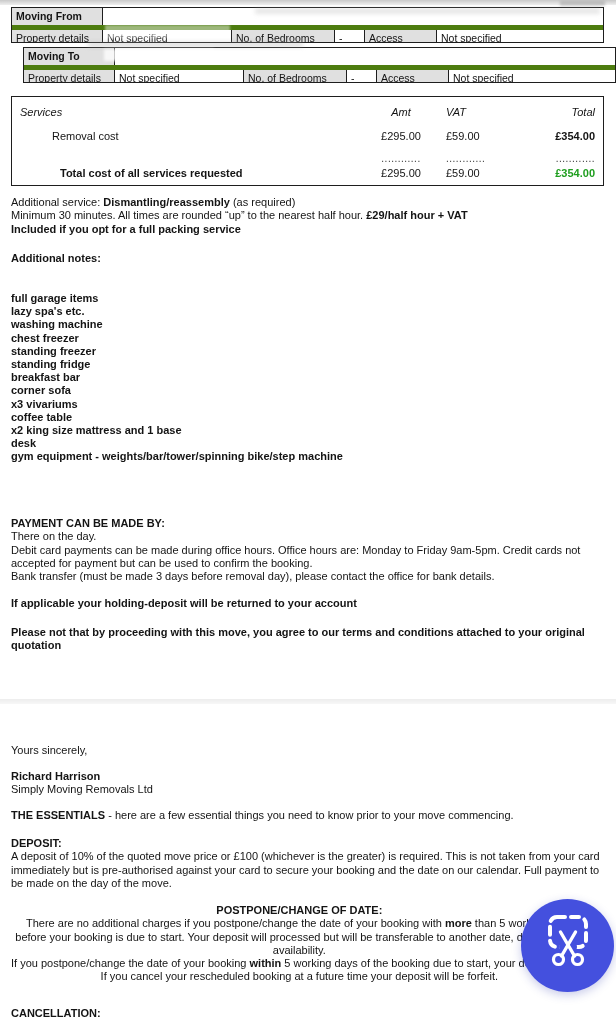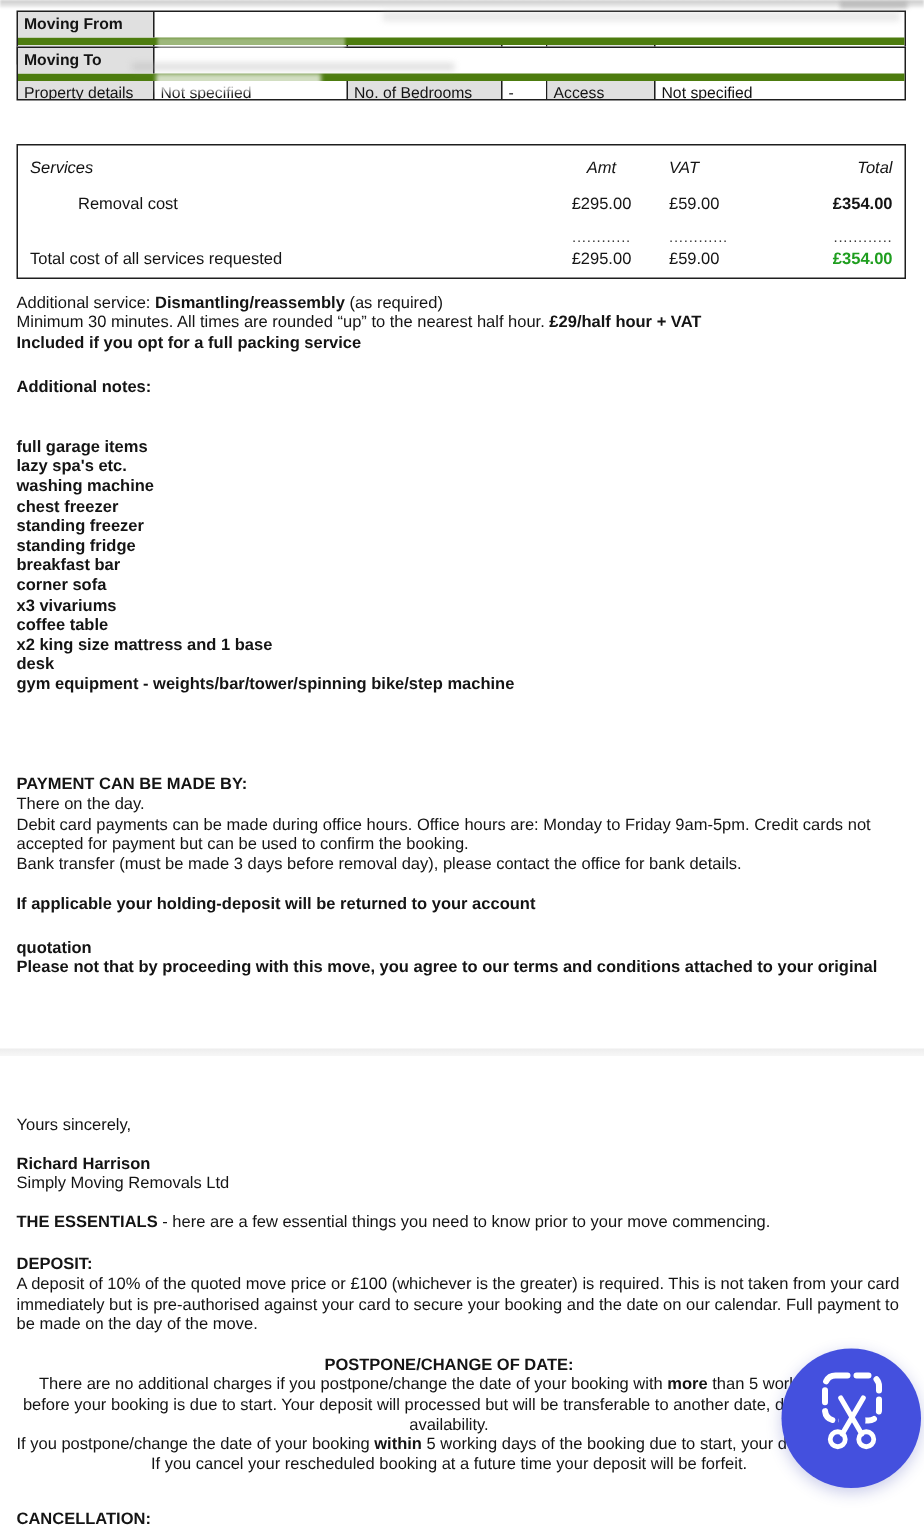--- a/index.html
+++ b/index.html
@@ -40,21 +40,21 @@
   .sv-row{display:flex;}
   .sv-name{flex:1;text-align:left;}
   .sv-amt{width:90px;text-align:center;}
   .sv-vat{width:71px;text-align:left;}
   .sv-total{width:78px;text-align:right;}
   .sv-h{margin-top:9px;font-style:italic;}
   .sv-r{margin-top:11px;padding-left:32px;}
   .sv-r .sv-total{font-weight:700;}
   .sv-dots{margin-top:10px;line-height:9px;color:#3a3a3a;font-size:10px;letter-spacing:.5px;}
   .sv-t{margin-top:4px;}
-  .sv-t .sv-name{font-weight:400;}
+  .sv-t .sv-name{font-weight:700;margin-left:40px;}
   .sv-t .sv-total{font-weight:700;color:#1f9e1f;}
 
   
   #addsvc{top:196px;}
   #notes-label{top:252px;font-weight:700;}
   #items{top:292px;}
   #payment{top:517px;}
   #holding{top:597px;}
   #proceed{top:626px;}
   #sincerely{top:744px;}
@@ -86,21 +86,21 @@
     <div class="mv-row r2">
       <div class="cell g br w91">Property details</div>
       <div class="cell br w129">Not specified</div>
       <div class="cell g br w103">No. of Bedrooms</div>
       <div class="cell br w30">-</div>
       <div class="cell g br w72">Access</div>
       <div class="cell fx">Not specified</div>
     </div>
   </div>
 
-  <div class="mvtbl" style="top:31px;">
+  <div class="mvtbl" style="top:47px;margin-left:12px;">
     <div class="mv-row">
       <div class="cell g br w91 mv-title">Moving To</div>
       <div class="cell fx"></div>
     </div>
     <div class="mv-row r2">
       <div class="cell g br w91">Property details</div>
       <div class="cell br w129">Not specified</div>
       <div class="cell g br w103">No. of Bedrooms</div>
       <div class="cell br w30">-</div>
       <div class="cell g br w72">Access</div>
@@ -171,22 +171,22 @@
       <div class="ln"><span>Debit card payments can be made during office hours. Office hours are: Monday to Friday 9am-5pm. Credit cards not</span></div>
       <div class="ln"><span>accepted for payment but can be used to confirm the booking.</span></div>
       <div class="ln"><span>Bank transfer (must be made 3 days before removal day), please contact the office for bank details.</span></div>
     </div>
 
   <div class="blk" id="holding">
       <div class="ln"><span class="b">If applicable your holding-deposit will be returned to your account</span></div>
     </div>
 
   <div class="blk" id="proceed">
+      <div class="ln"><span class="b">Please not that by proceeding with this move, you agree to our terms and conditions attached to your original</span></div>
       <div class="ln"><span class="b">quotation</span></div>
-      <div class="ln"><span class="b">Please not that by proceeding with this move, you agree to our terms and conditions attached to your original</span></div>
     </div>
 
   <div id="page-break"></div>
 
   <div class="blk" id="sincerely">Yours sincerely,</div>
 
   <div class="blk" id="signature">
     <div class="ln">Richard Harrison</div>
     <div class="ln">Simply Moving Removals Ltd</div>
   </div>

